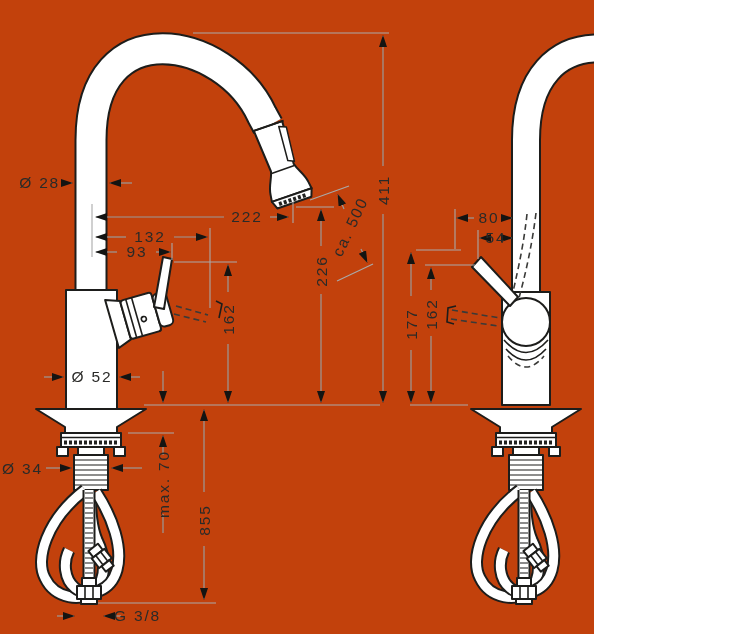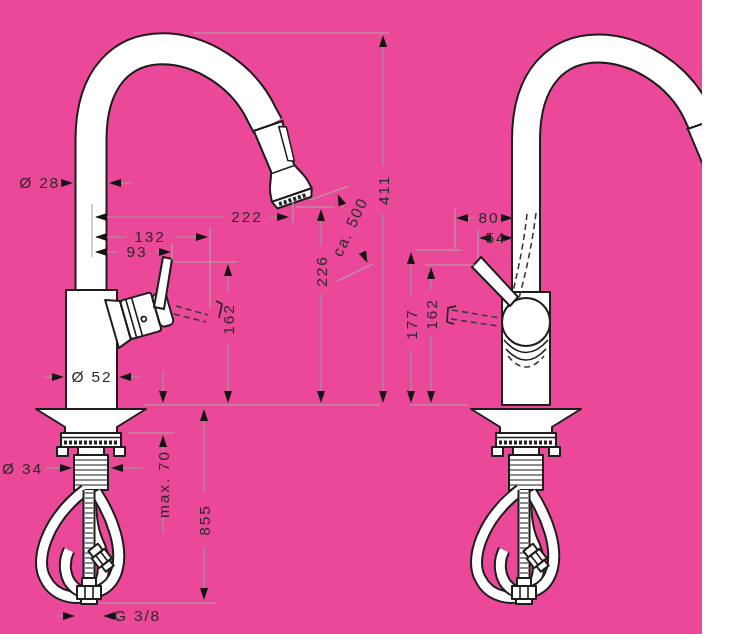--- a/index.html
+++ b/index.html
@@ -1,17 +1,17 @@
 <!DOCTYPE html>
 <html><head>
 <meta charset="utf-8">
 <style>
   html,body{margin:0;padding:0;background:#fff;}
   .canvas{
-    position:relative;width:702px;height:634px;background:#ec4899;overflow:hidden;
+    position:relative;width:594px;height:634px;background:#c2410c;overflow:hidden;
     font-family:"Liberation Sans","DejaVu Sans",sans-serif;
   }
   svg{display:block;}
   svg text{
     fill:#2a2a28;font-size:15.5px;letter-spacing:1.8px;
     font-family:"Liberation Sans","DejaVu Sans",sans-serif;
   }
   .ol  {stroke:#1d1d1b;stroke-width:2;fill:#ffffff;stroke-linejoin:round;}
   .olt {stroke:#1d1d1b;stroke-width:1.6;fill:none;}
   .tubeK{stroke:#1d1d1b;fill:none;stroke-linejoin:round;}

